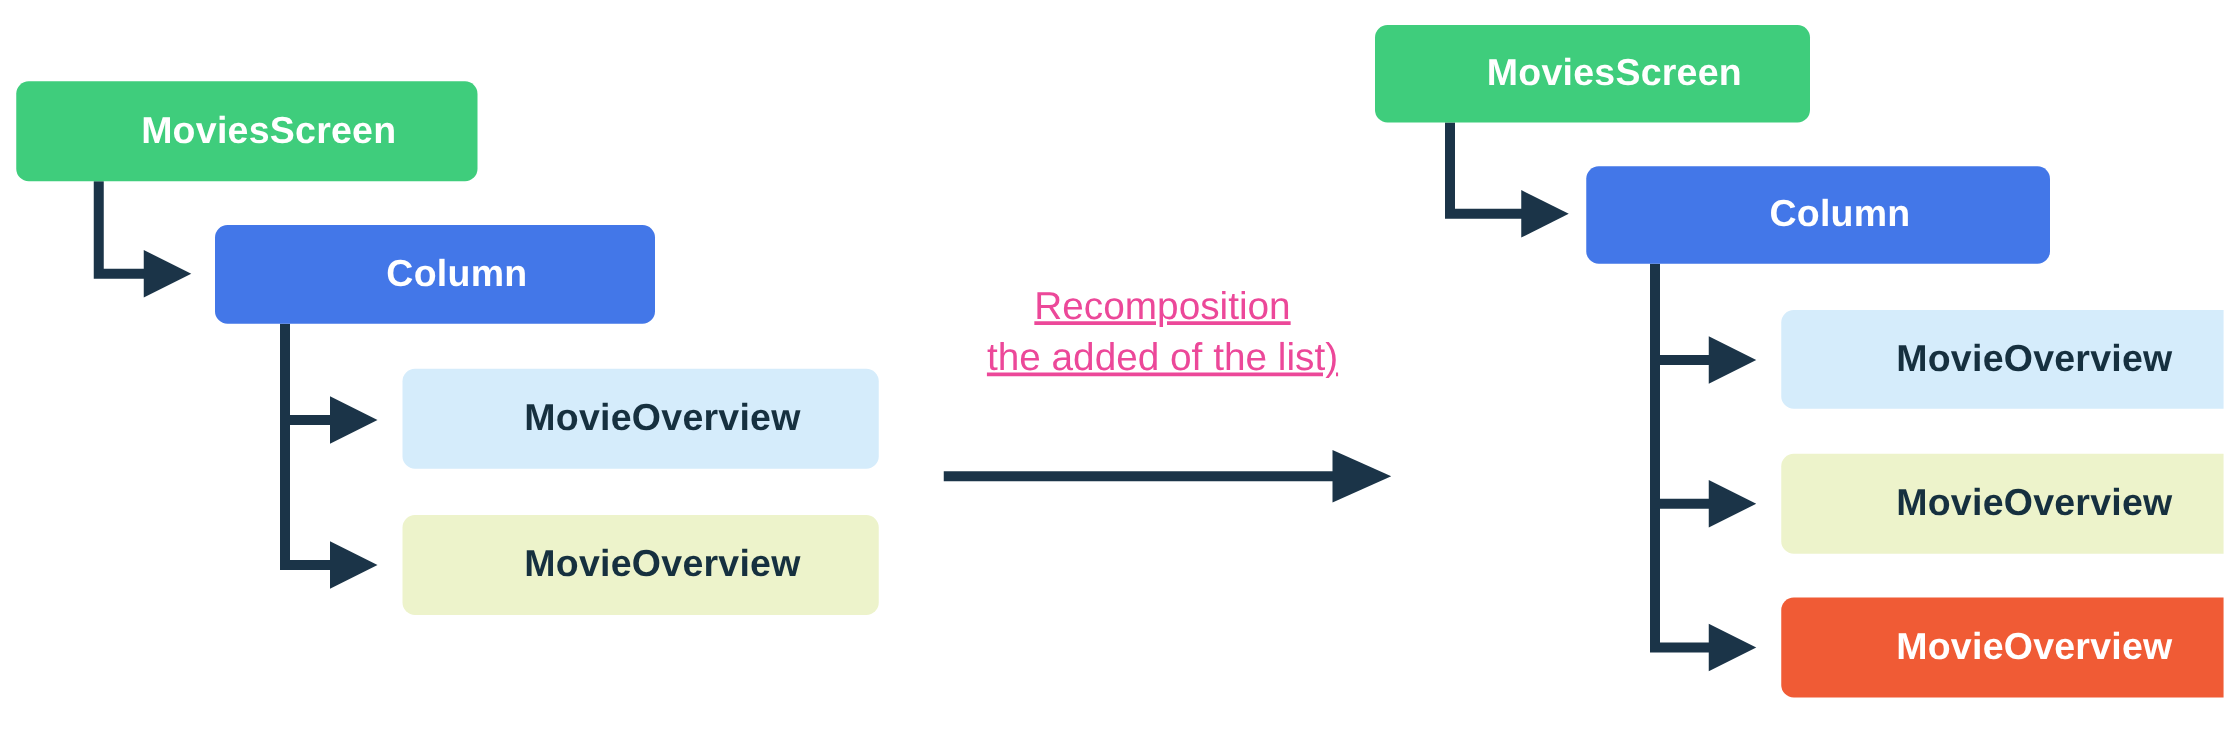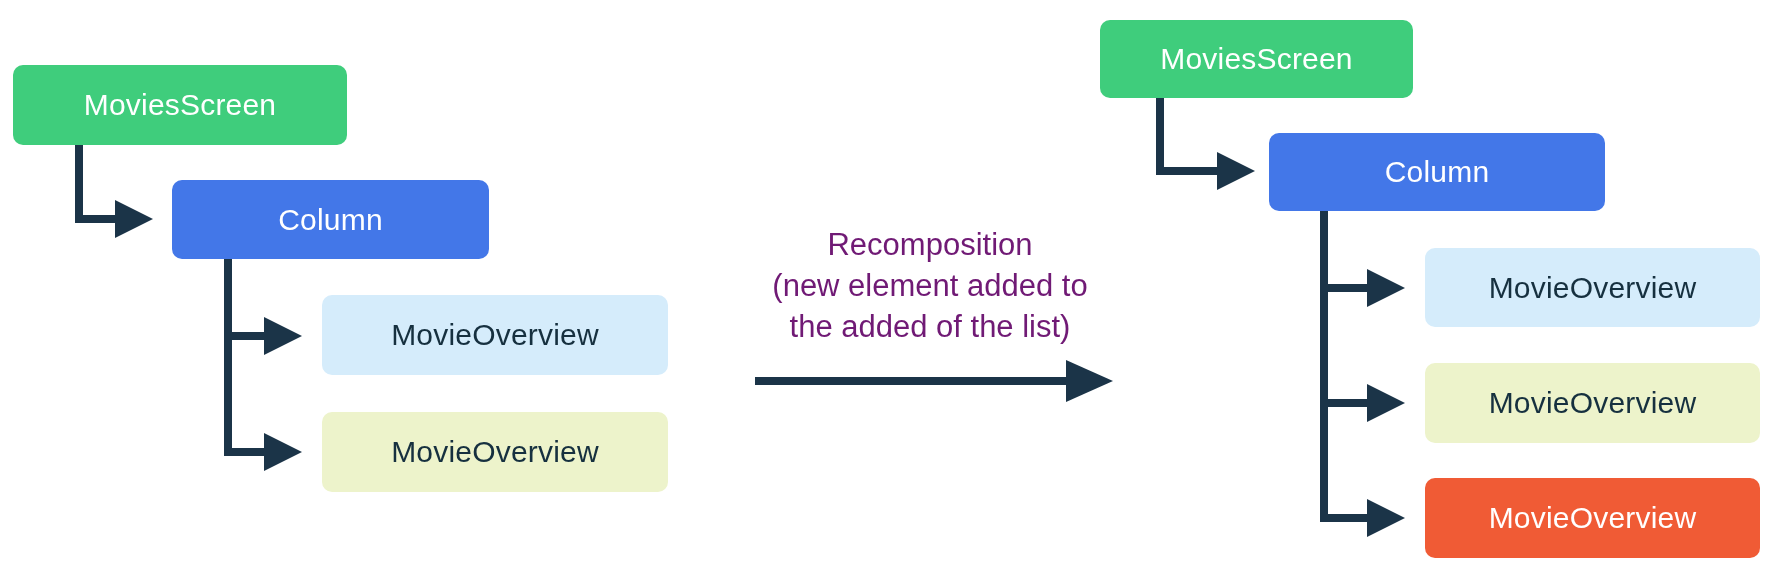--- a/index.html
+++ b/index.html
@@ -20,23 +20,24 @@
     left: 0;
     top: 0;
     width: 1779px;
     height: 584px;
   }
   .node {
     position: absolute;
     border-radius: 10px;
     text-align: center;
     font-size: 30px;
-    font-weight: 400;
+    font-weight: 700;
     letter-spacing: 0.2px;
     white-space: nowrap;
+    padding-left: 35px;
   }
   
   .ln1 { left: 13px;   top: 65px;  width: 334px; height: 80px; line-height: 80px; }
   .ln2 { left: 172px;  top: 180px; width: 317px; height: 79px; line-height: 79px; }
   .ln3 { left: 322px;  top: 295px; width: 346px; height: 80px; line-height: 80px; }
   .ln4 { left: 322px;  top: 412px; width: 346px; height: 80px; line-height: 80px; }
   
   .rn1 { left: 1100px; top: 20px;  width: 313px; height: 78px; line-height: 78px; }
   .rn2 { left: 1269px; top: 133px; width: 336px; height: 78px; line-height: 78px; }
   .rn3 { left: 1425px; top: 248px; width: 335px; height: 79px; line-height: 79px; }
@@ -97,19 +98,18 @@
   <div class="node ln2" style="background-color: rgb(67, 119, 232); color: rgb(255, 255, 255);">Column</div>
   <div class="node ln3" style="background-color: rgb(213, 236, 251); color: rgb(22, 48, 63);">MovieOverview</div>
   <div class="node ln4" style="background-color: rgb(237, 243, 203); color: rgb(22, 48, 63);">MovieOverview</div>
 
   <div class="node rn1" style="background-color: rgb(63, 205, 124); color: rgb(255, 255, 255);">MoviesScreen</div>
   <div class="node rn2" style="background-color: rgb(67, 119, 232); color: rgb(255, 255, 255);">Column</div>
   <div class="node rn3" style="background-color: rgb(213, 236, 251); color: rgb(22, 48, 63);">MovieOverview</div>
   <div class="node rn4" style="background-color: rgb(237, 243, 203); color: rgb(22, 48, 63);">MovieOverview</div>
   <div class="node rn5" style="background-color: rgb(240, 91, 53); color: rgb(255, 255, 255);">MovieOverview</div>
 
-  <div class="caption" style="color: #701a75;">
+  <div class="caption" style="color: #ec4899; text-decoration: underline;">
     <div>Recomposition</div>
-    <div>(new element added to</div>
     <div>the added of the list)</div>
   </div>
 
 </div>
 
 </body></html>

